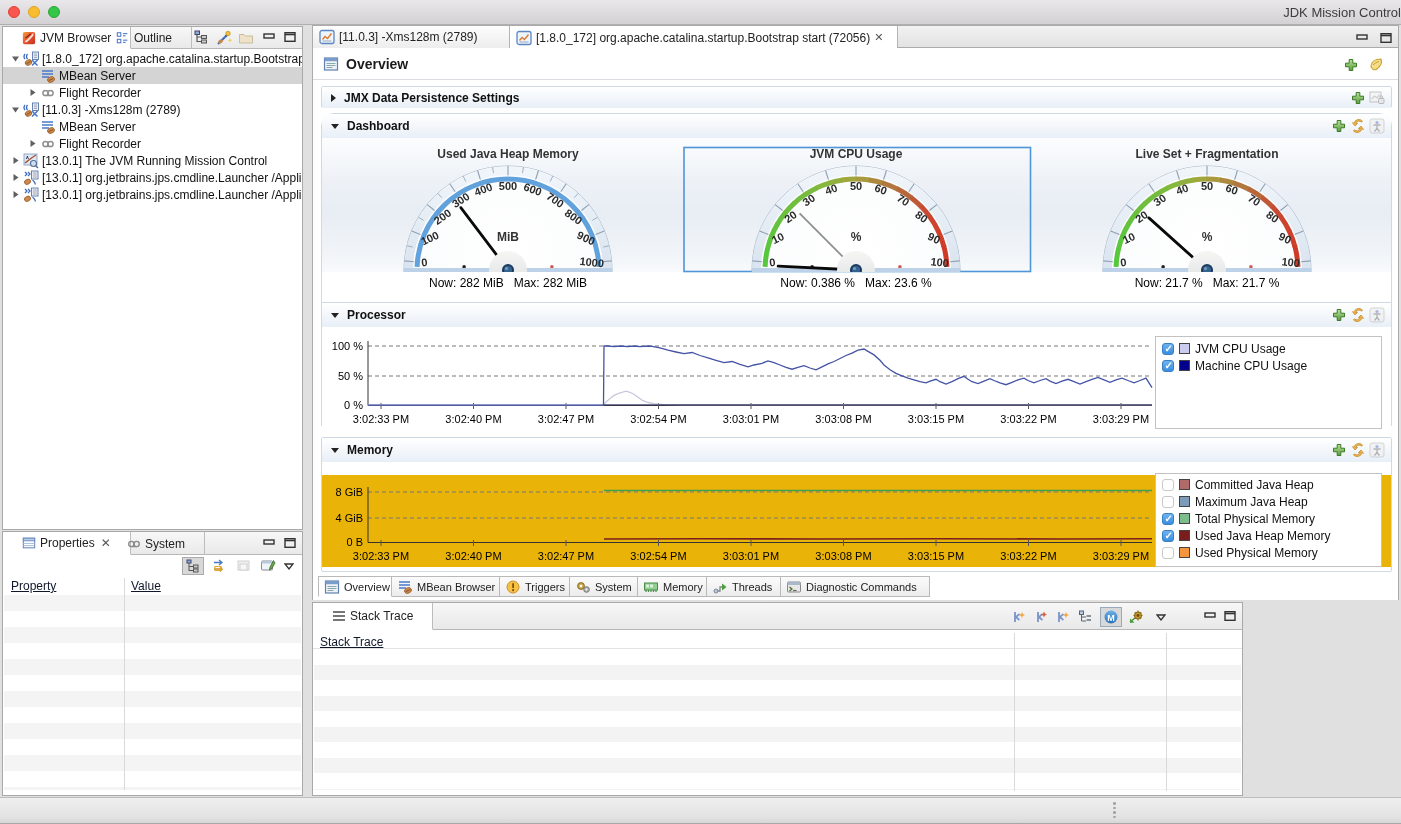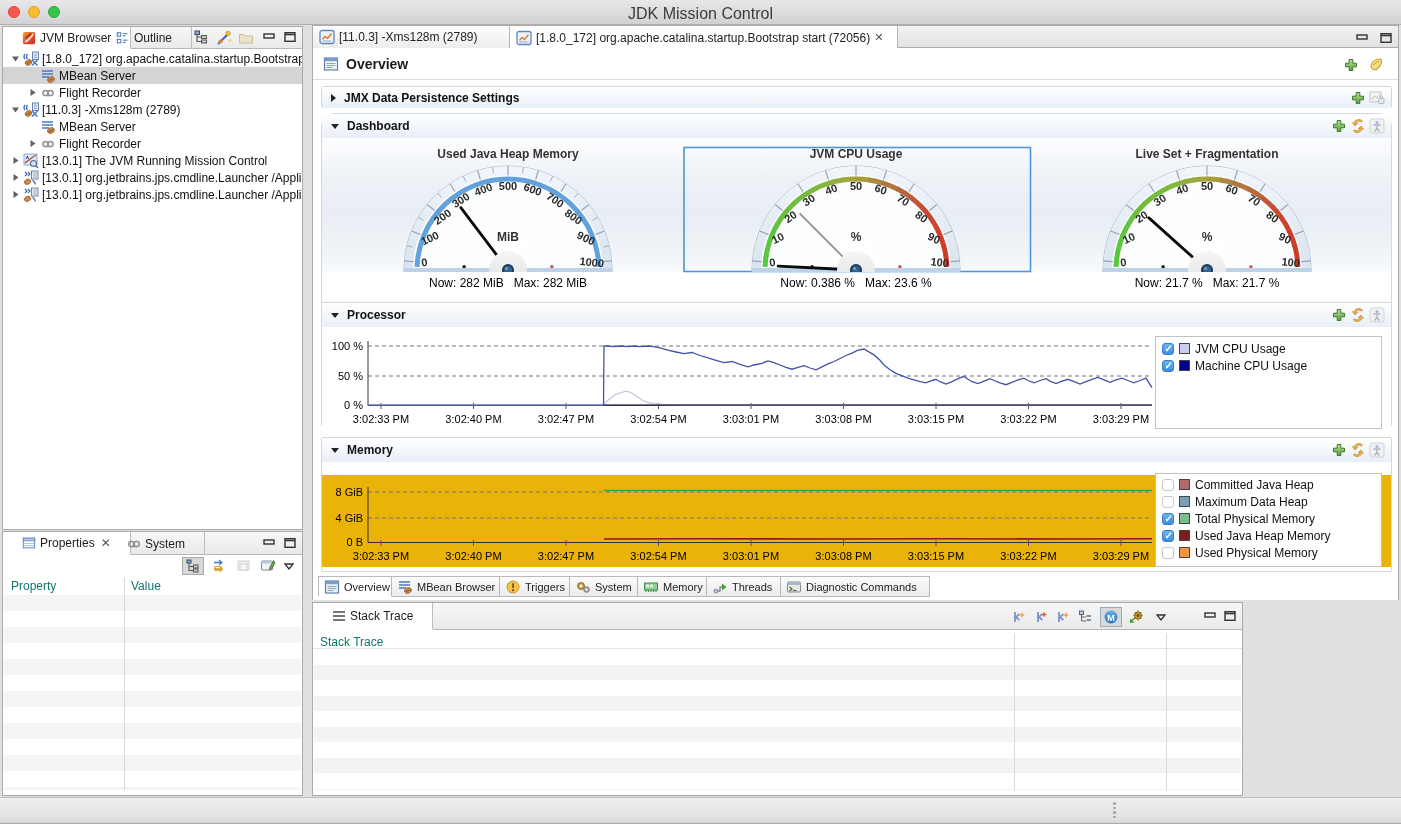--- a/index.html
+++ b/index.html
@@ -3,40 +3,40 @@
 <meta charset="utf-8">
 <style>
 * { margin:0; padding:0; box-sizing:border-box; }
 html,body { width:1401px; height:824px; overflow:hidden; }
 body { font-family:"Liberation Sans", sans-serif; font-size:12px; background:#e0e0e0; position:relative; }
 #root { position:absolute; left:0; top:0; width:1401px; height:824px; }
 
 
 #titlebar { position:absolute; left:0; top:0; width:1401px; height:25px;
   background:linear-gradient(#e9e7e9,#d3d1d3); border-bottom:1px solid #b0aeb0; }
-#titlebar .title { position:absolute; left:0; right:0; top:5px; text-align:center; font-size:16px; color:#3c3c3c; }
+#titlebar .title { position:absolute; left:0; right:0; top:5px; text-align:right; font-size:13px; color:#3c3c3c; }
 .tl { position:absolute; top:6px; width:12px; height:12px; border-radius:50%; }
 
 
 .view { position:absolute; background:#fff; border:1px solid #a9a9a9; overflow:hidden; }
 .tabrow { position:absolute; left:0; right:0; top:0; height:22px;
   background:linear-gradient(#f7f7f7,#e9e9e9); border-bottom:1px solid #b7b7b7; }
 .tab { position:absolute; top:0; height:22px; display:flex; align-items:center; padding:0 19px; gap:4px;
   font-size:12px; color:#222; border-right:1px solid #bcbcbc; }
 .tab.active { background:#fff; border-bottom:1px solid #fff; }
 .minmax { position:absolute; top:5px; width:12px; height:10px; }
 
 
 .trow { position:absolute; left:0; right:0; height:17px; display:flex; align-items:center; font-size:12px; color:#111; white-space:nowrap; }
 .trow .arr { width:9px; height:9px; flex:0 0 9px; margin-right:3px; }
 .trow svg:not(.arr) { margin-right:3px; flex:0 0 auto; }
 .sel { background:#d4d4d4; }
 
 
-.thead { position:absolute; font-size:12px; color:#0f766e; }
+.thead { position:absolute; font-size:12px; color:#0f172a;text-decoration:underline; }
 .stripe { position:absolute; background:#f4f4f4; }
 .colline { position:absolute; width:1px; background:#d9d9d9; }
 
 
 #edtabs { position:absolute; left:312px; top:25px; width:1087px; height:23px;
   background:linear-gradient(#f2f2f2,#e2e2e2); border:1px solid #ababab; border-bottom:1px solid #ababab; }
 .edtab { position:absolute; top:0; height:22px; display:flex; align-items:center; gap:4px; padding:0 6px;
   font-size:12px; color:#222; border-right:1px solid #b4b4b4; background:linear-gradient(#fdfdfd,#ededed); white-space:nowrap; overflow:hidden; }
 .edtab svg { flex:0 0 auto; }
 .edtab.active { background:#fff; height:23px; }
@@ -772,21 +772,21 @@
         </div>
     <div class="legend" style="left:833px; top:35px; width:227px; height:94px;">
       <div class="lrow" style="top:2px;">
             <div class="cb"></div>
             <div class="sw" style="background:#b06a6a;"></div>
             <span>Committed Java Heap</span>
           </div>
       <div class="lrow" style="top:19px;">
             <div class="cb"></div>
             <div class="sw" style="background:#7d9cba;"></div>
-            <span>Maximum Data Heap</span>
+            <span>Maximum Java Heap</span>
           </div>
       <div class="lrow" style="top:36px;">
             <div class="cb on"></div>
             <div class="sw" style="background:#7cbd8d;"></div>
             <span>Total Physical Memory</span>
           </div>
       <div class="lrow" style="top:53px;">
             <div class="cb on"></div>
             <div class="sw" style="background:#7a1d1d;"></div>
             <span>Used Java Heap Memory</span>

